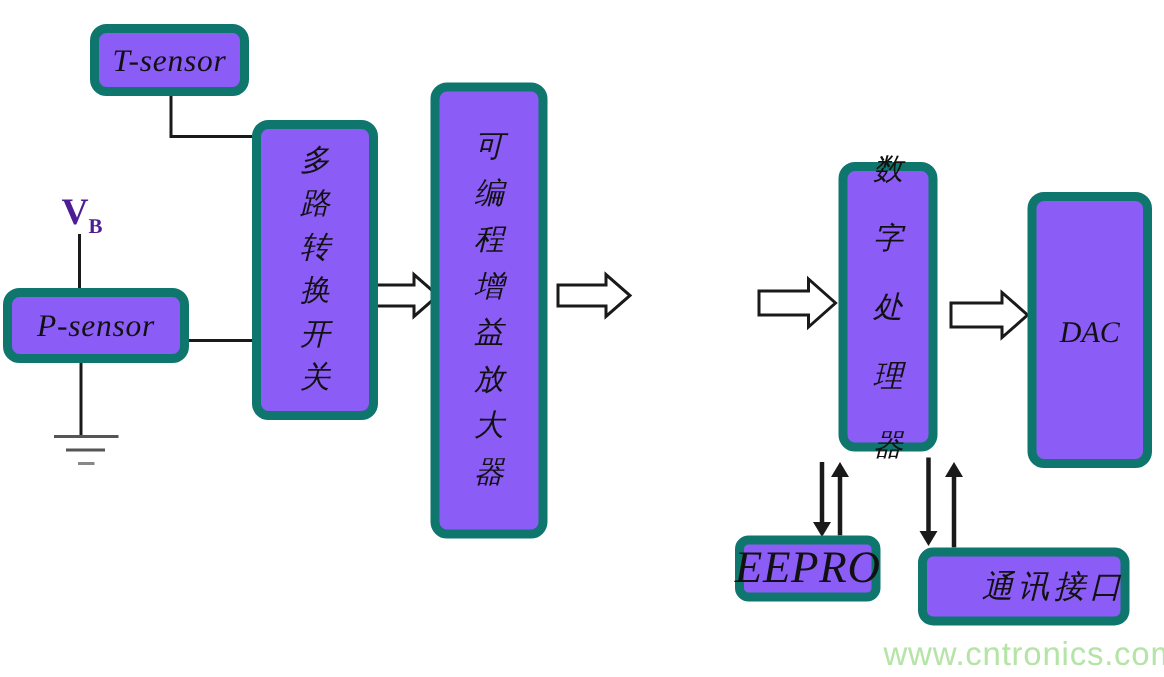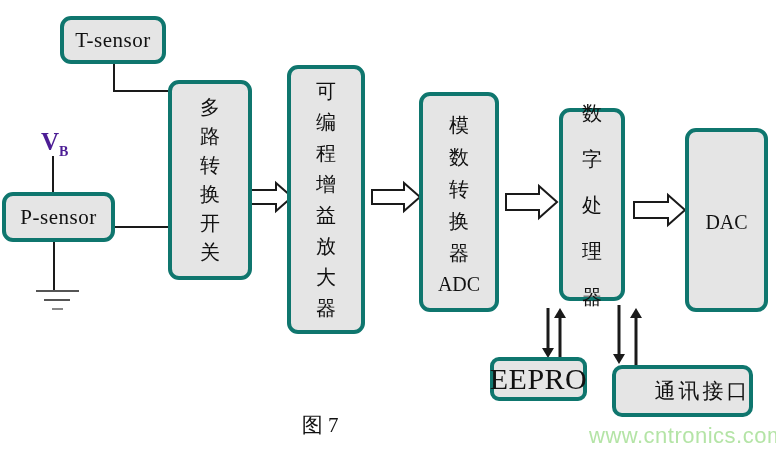--- a/index.html
+++ b/index.html
@@ -6,29 +6,30 @@
   #stage{
     position:relative;
     width:776px;height:451px;
     background:#ffffff;
     font-family:"Liberation Serif","DejaVu Serif",serif;
     overflow:hidden;
   }
   #wires{position:absolute;left:0;top:0;pointer-events:none;}
   .node{
     position:absolute;
-    background:#e5e5e5;
-    border:4px solid #0f766e;
+    background:#8b5cf6;
+    border:6px solid #0f766e;
     border-radius:11px;
     display:flex;
     flex-direction:column;
     align-items:center;
     justify-content:center;
     box-sizing:border-box;
     color:#111;
+    font-style:italic;
   }
   .hlabel{
     font-size:21px;
     letter-spacing:0.5px;
     text-align:center;
     white-space:nowrap;
   }
   .vlabel{
     width:26px;
     font-size:20px;
@@ -100,50 +101,45 @@
     <line x1="636" y1="365" x2="636" y2="317" stroke="#1a1a1a" stroke-width="3"></line>
     <polygon points="630,318 642,318 636,308" fill="#1a1a1a"></polygon>
   </svg>
 
   <div class="vb"><span>V</span><sub>B</sub></div>
 
   <div class="node" style="left:60px;top:16px;width:106px;height:48px;">
     <div class="hlabel">T-sensor</div>
   </div>
 
-  <div class="node" style="left:2px;top:192px;width:113px;height:50px;">
+  <div class="node" style="left:2px;top:192px;width:124px;height:50px;">
     <div class="hlabel">P-sensor</div>
   </div>
 
   <div class="node" style="left:168px;top:80px;width:84px;height:200px;">
     <div class="vlabel" style="line-height:29px;">多路转换开关</div>
   </div>
 
-  <div class="node" style="left:287px;top:65px;width:78px;height:269px;">
+  <div class="node" style="left:287px;top:55px;width:78px;height:304px;">
     <div class="vlabel" style="line-height:31px;">可编程增益放大器</div>
   </div>
 
-  <div class="node" style="left:419px;top:92px;width:80px;height:220px;">
-    <div class="vlabel" style="line-height:32px;">模数转换器</div>
-    <div class="sublabel" style="margin-top:4px;">ADC</div>
-  </div>
 
   <div class="node" style="left:559px;top:108px;width:66px;height:193px;">
     <div class="vlabel" style="line-height:46px;">数字处理器</div>
   </div>
 
   <div class="node" style="left:685px;top:128px;width:83px;height:184px;">
     <div class="sublabel" style="margin-top:4px;">DAC</div>
   </div>
 
   <div class="node" style="left:490px;top:357px;width:97px;height:44px;border-radius:9px;">
     <div class="hlabel" style="font-size:30px;">EEPRO</div>
   </div>
 
   <div class="node" style="left:612px;top:365px;width:141px;height:52px;border-radius:10px;padding-left:40px;">
     <div class="hlabel" style="letter-spacing:3px;">通讯接口</div>
   </div>
 
-  <div class="caption">图 7</div>
 
   <div class="watermark">www.cntronics.com</div>
 
 </div>
 
 </body></html>

